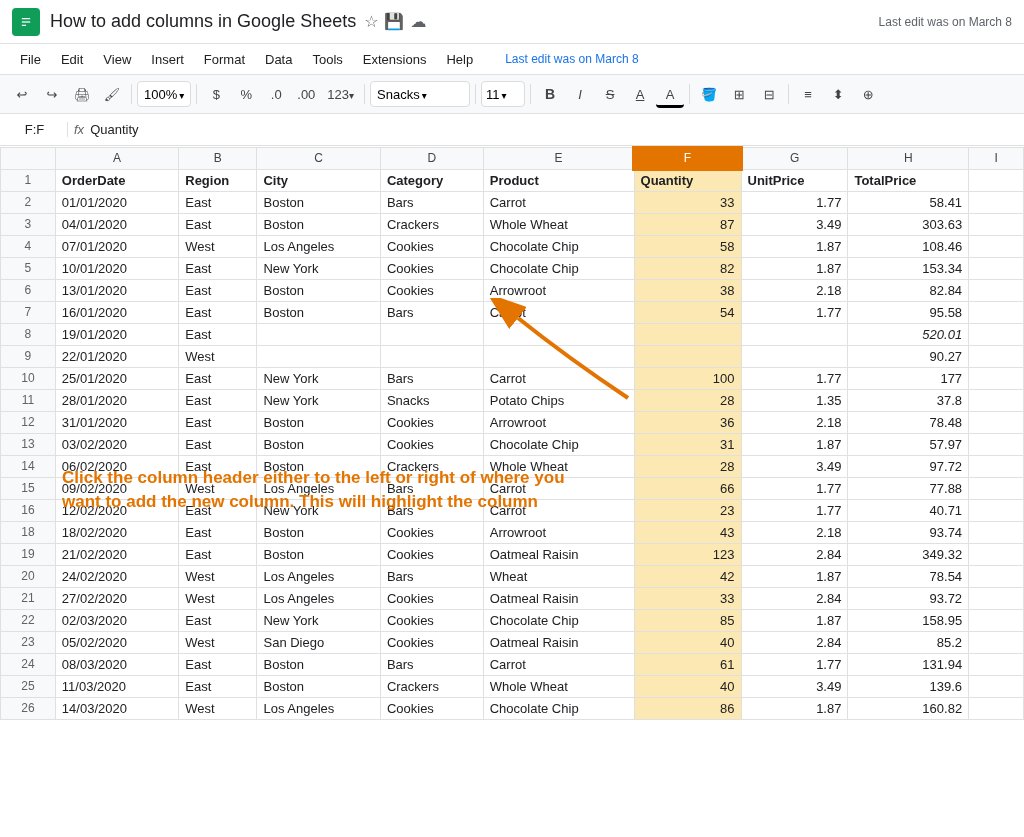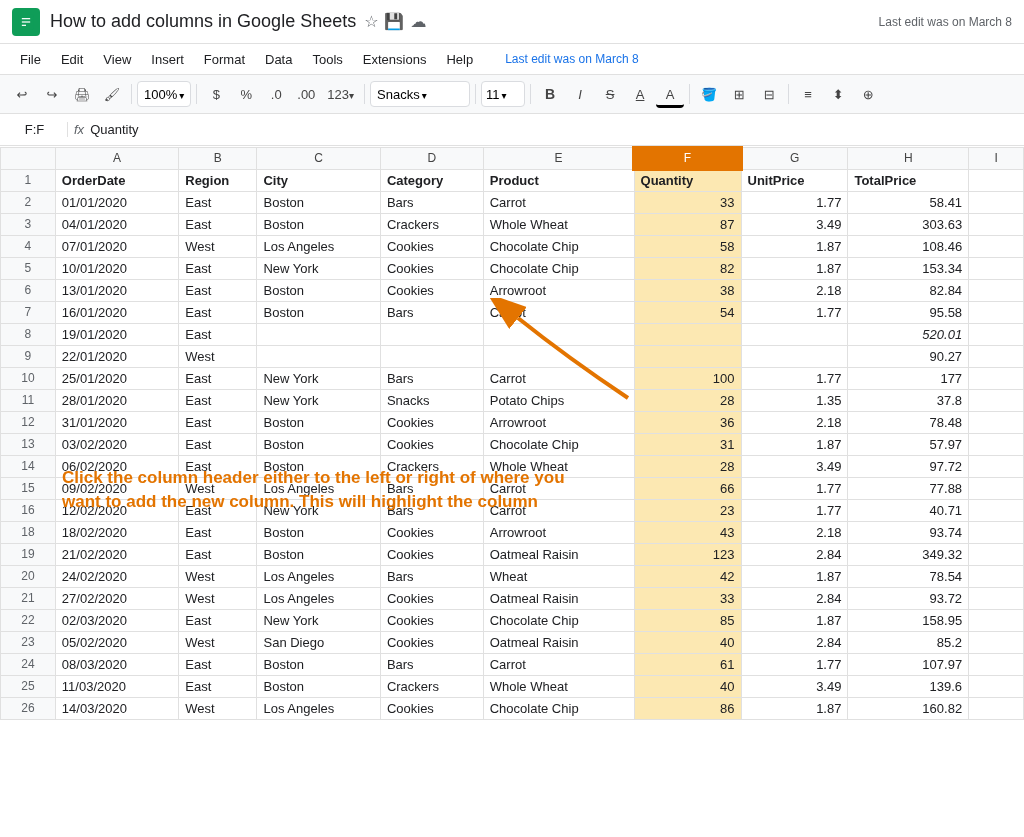--- a/index.html
+++ b/index.html
@@ -618,21 +618,21 @@
             </tr>
             <tr>
               <td class="row-header">24</td>
               <td>08/03/2020</td>
               <td>East</td>
               <td>Boston</td>
               <td>Bars</td>
               <td>Carrot</td>
               <td class="selected-col" style="text-align: right;">61</td>
               <td style="text-align: right;">1.77</td>
-              <td style="text-align: right;">107.97</td>
+              <td style="text-align: right;">131.94</td>
               <td style="text-align: right;"></td>
             </tr>
             <tr>
               <td class="row-header">25</td>
               <td>11/03/2020</td>
               <td>East</td>
               <td>Boston</td>
               <td>Crackers</td>
               <td>Whole Wheat</td>
               <td class="selected-col" style="text-align: right;">40</td>

